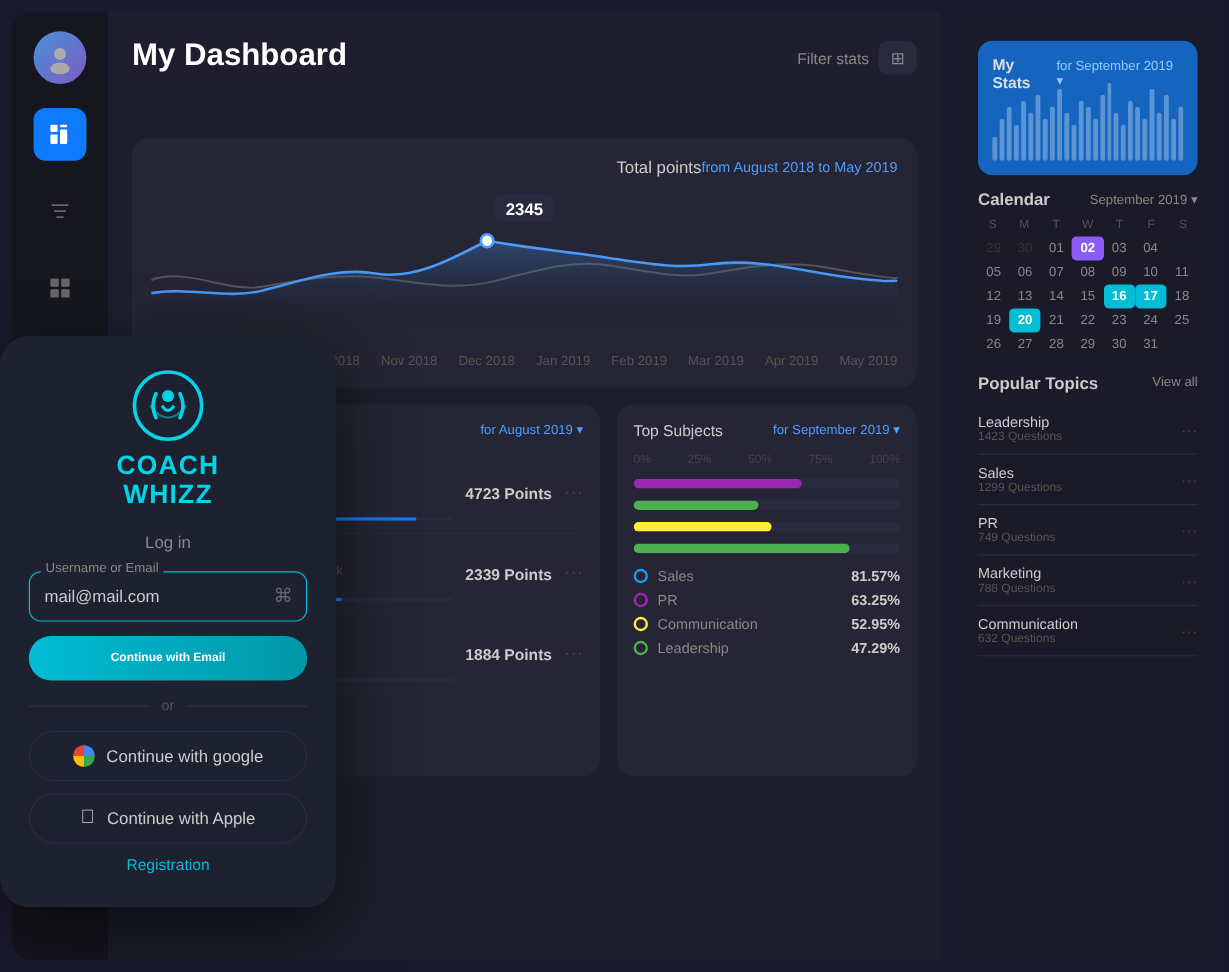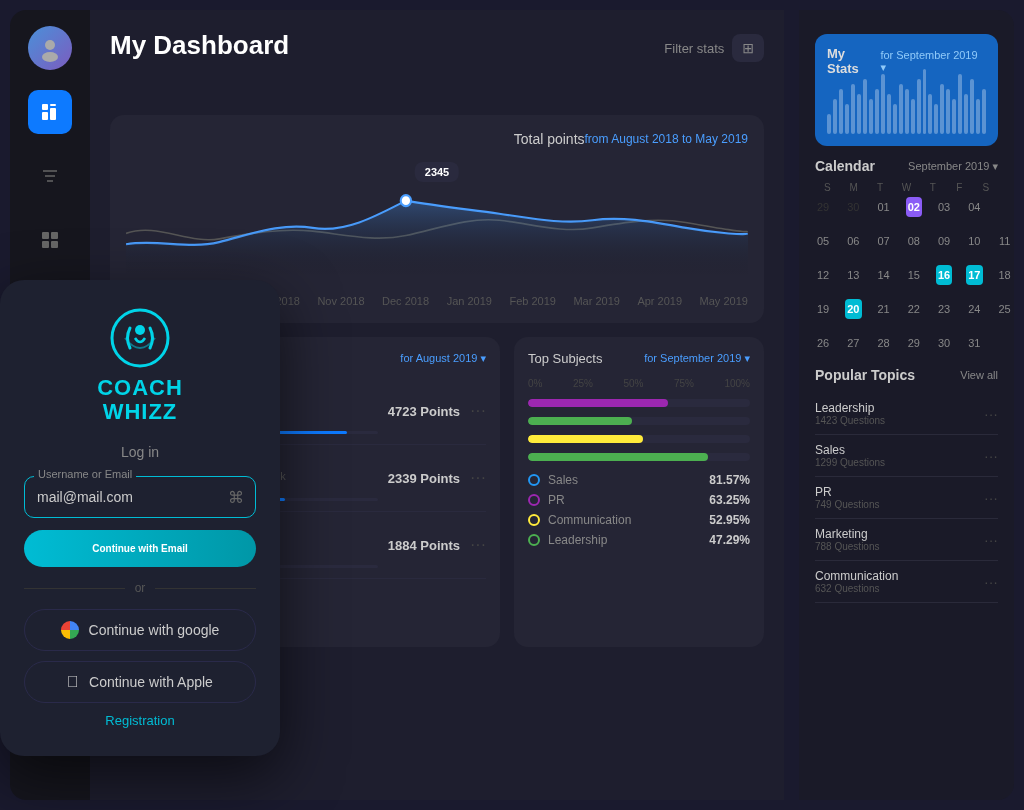--- a/index.html
+++ b/index.html
@@ -127,21 +127,21 @@
 
     .chart-tooltip {
       position: absolute;
       top: 5px;
       left: 50%;
       transform: translateX(-50%);
       background: #2a2a3e;
       border-radius: 8px;
       padding: 4px 10px;
       color: white;
-      font-size: 11px;
+      font-size: 14px;
       font-weight: 600;
     }
 
     .chart-labels {
       display: flex;
       justify-content: space-between;
       color: #555;
       font-size: 11px;
       margin-top: 8px;
     }
@@ -357,21 +357,21 @@
 
     .cal-day-label {
       text-align: center;
       color: #555;
       font-size: 10px;
     }
 
     .cal-grid {
       display: grid;
       grid-template-columns: repeat(7, 1fr);
-      gap: 14px;
+      gap: 0;
     }
 
     .cal-cell {
       text-align: center;
       font-size: 11px;
       padding: 4px 2px;
       border-radius: 4px;
       color: #888;
       cursor: pointer;
     }

